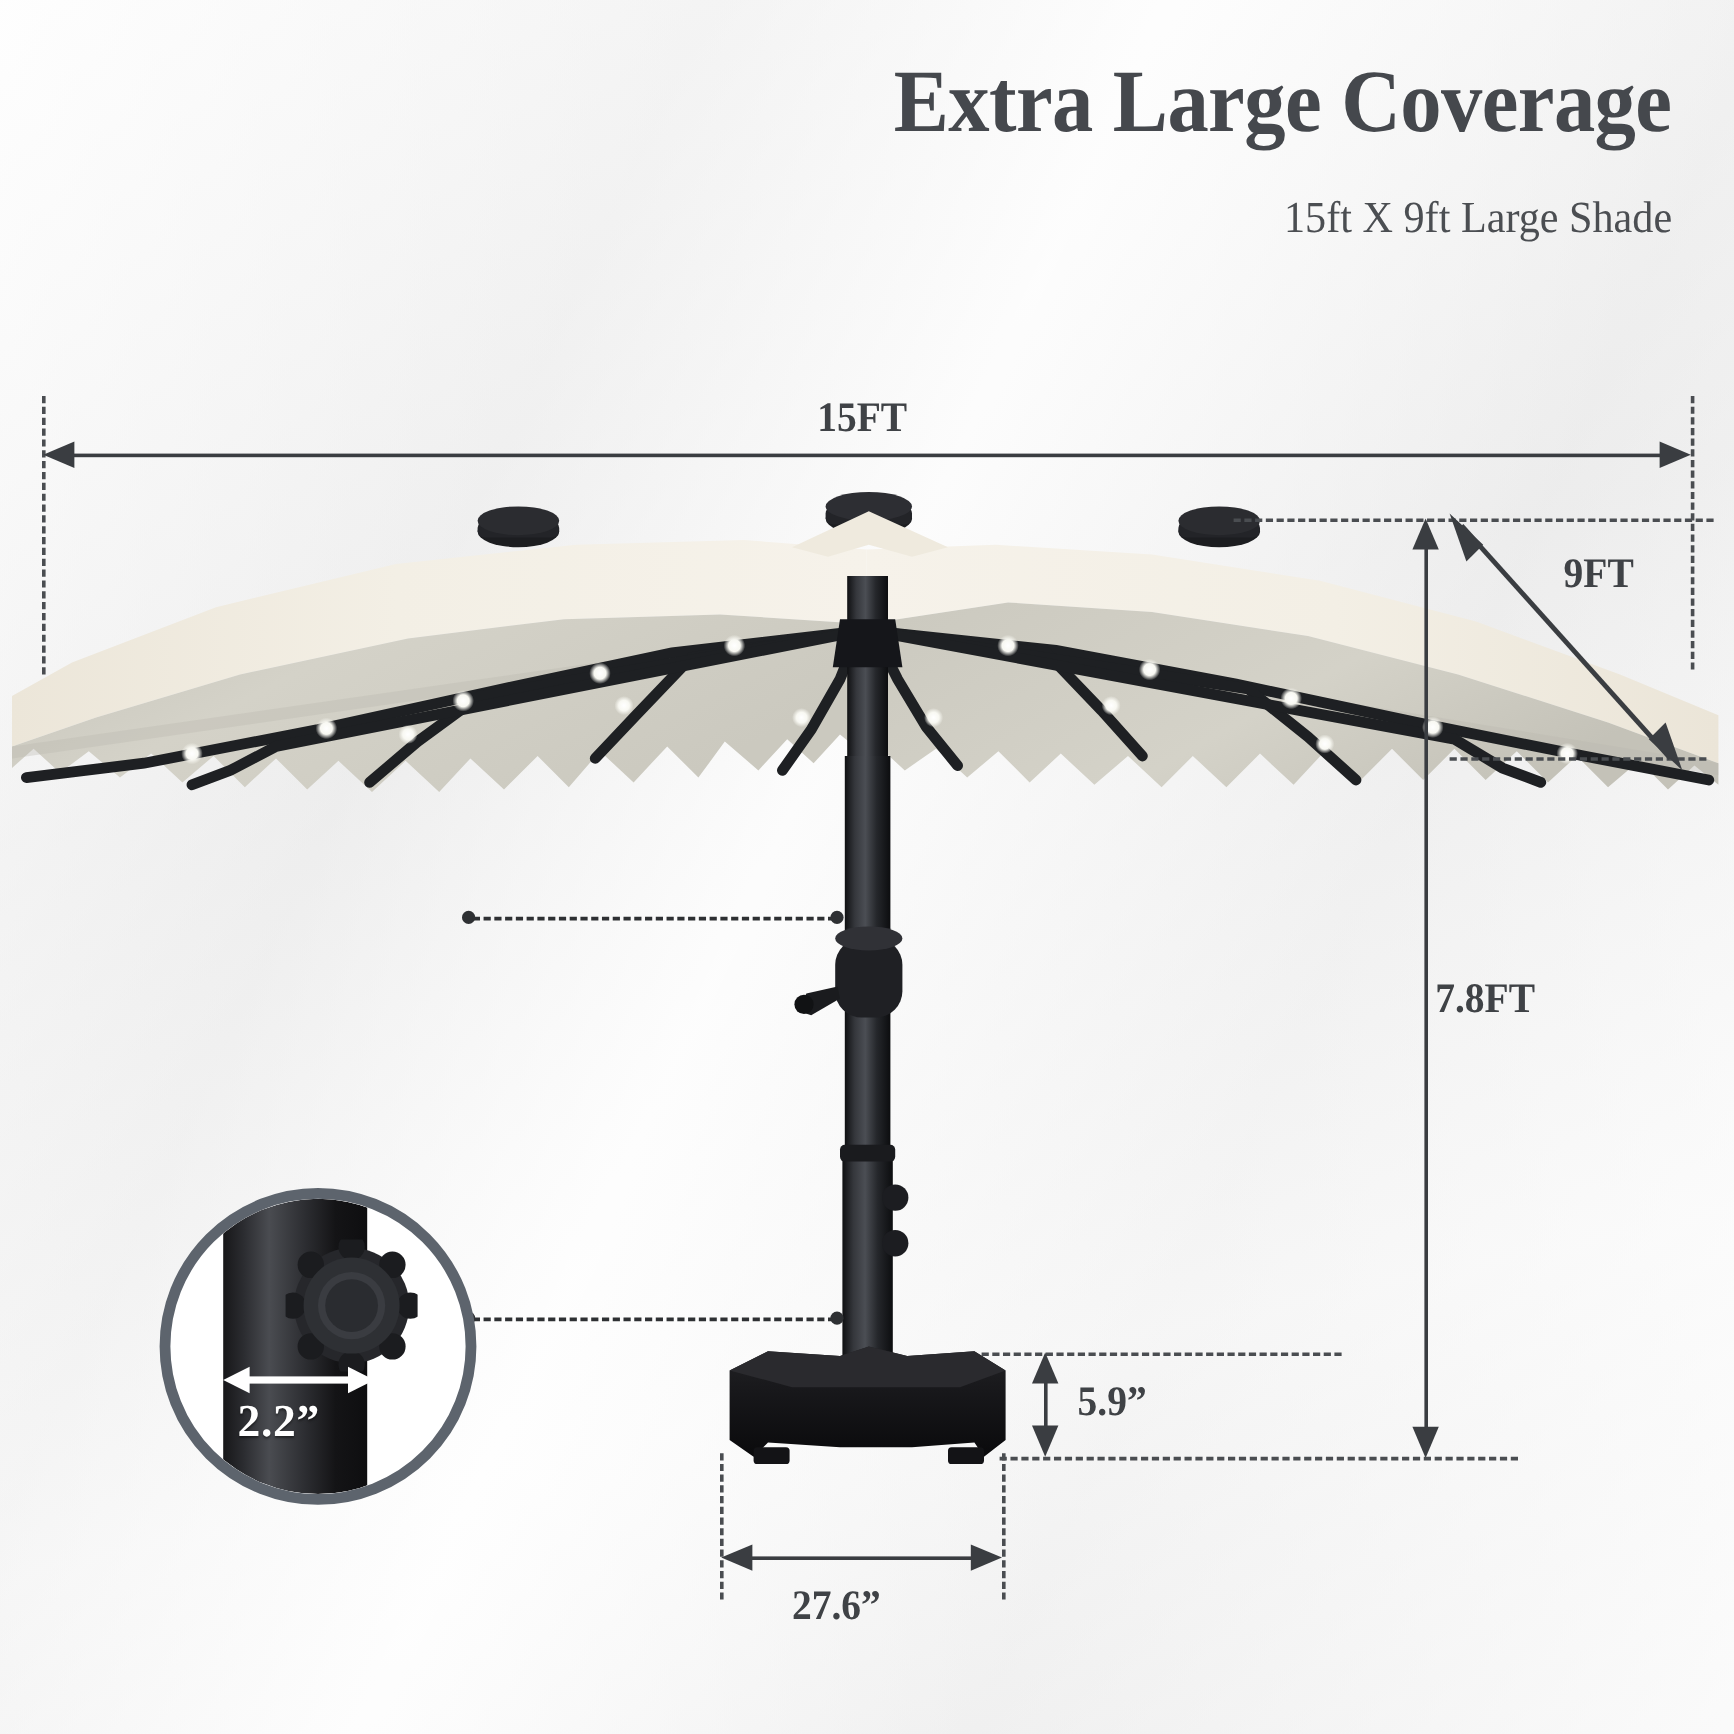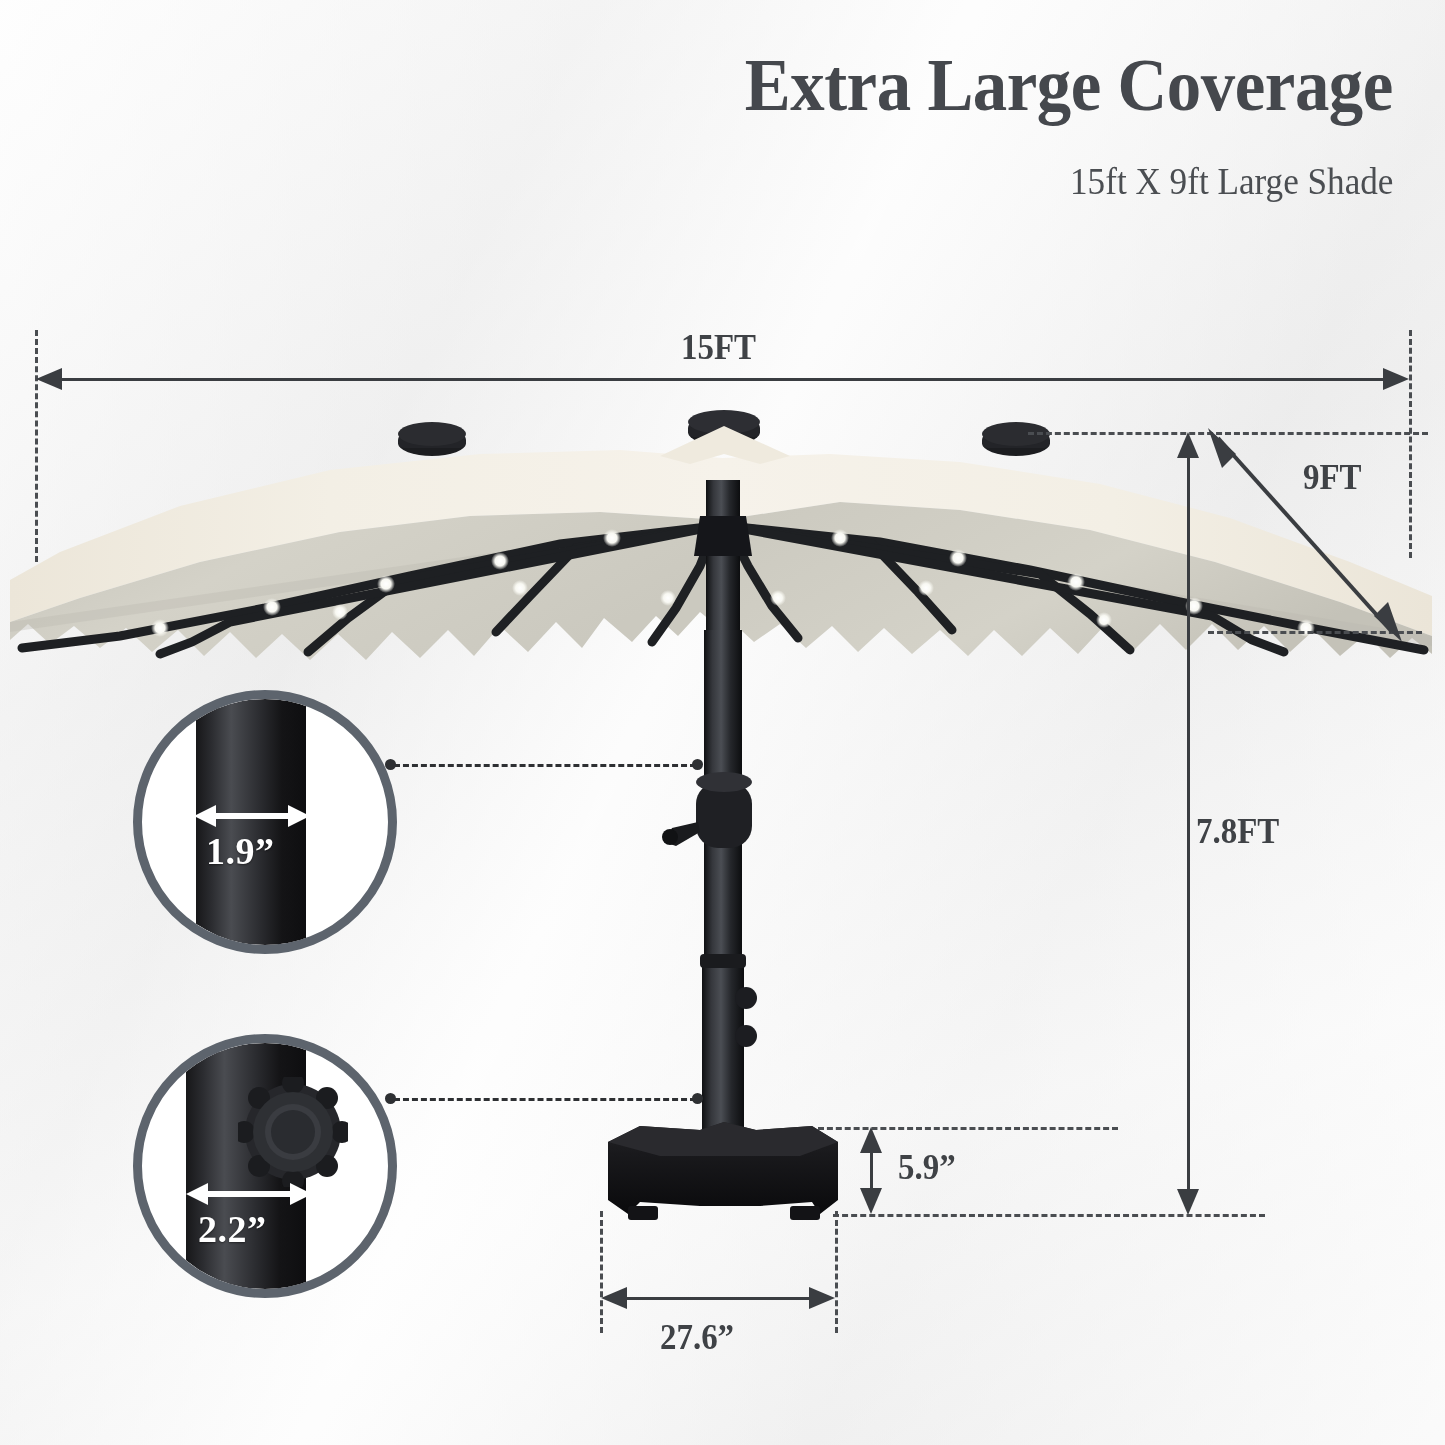--- a/index.html
+++ b/index.html
@@ -272,35 +272,26 @@
   <div class="abs vdash" style="left:835px; top:1211px; width:0; height:122px;"></div>
   <div class="abs solidline" style="left:614px; top:1297px; width:212px;"></div>
   <div class="abs arrowhead ah-left" style="left:601px; top:1287px;"></div>
   <div class="abs arrowhead ah-right" style="left:809px; top:1287px;"></div>
   <div class="abs dimlabel" style="left:660px; top:1318px;">27.6”</div>
 
   <div class="abs leaderdot" style="left:385px; top:759px;"></div>
   <div class="abs leader" style="left:394px; top:764px; width:302px;"></div>
   <div class="abs leaderdot" style="left:692px; top:759px;"></div>
 
-  <div class="abs callout" style="left:133px; top:690px; width:246px; height:246px;">
-    <div class="callout-inner">
-      <div class="pole-crop" style="left:54px; top:-6px; width:110px; height:260px;"></div>
-      <div class="warrow" style="left:66px; top:114px; width:86px;"></div>
-      <div class="wah-left" style="left:52px; top:106px;"></div>
-      <div class="wah-right" style="left:146px; top:106px;"></div>
-      <div class="calloutlabel" style="position:absolute; left:64px; top:130px;">1.9”</div>
-    </div>
-  </div>
 
   <div class="abs leaderdot" style="left:385px; top:1093px;"></div>
   <div class="abs leader" style="left:394px; top:1098px; width:302px;"></div>
   <div class="abs leaderdot" style="left:692px; top:1093px;"></div>
 
-  <div class="abs callout" style="left:133px; top:1034px; width:246px; height:246px;">
+  <div class="abs callout" style="left:133px; top:990px; width:246px; height:246px;">
     <div class="callout-inner">
       <div class="pole-crop" style="left:44px; top:-6px; width:120px; height:260px;"></div>
 
       <svg style="position:absolute; left:96px; top:34px; width:110px; height:110px;" viewBox="0 0 110 110">
         <circle cx="55" cy="55" r="48" fill="#26272b"></circle>
         <g fill="#1b1c1f">
           <circle cx="55" cy="6" r="11"></circle>
             <circle cx="89" cy="21" r="11"></circle>
           <circle cx="104" cy="55" r="11"></circle>
             <circle cx="89" cy="89" r="11"></circle>

